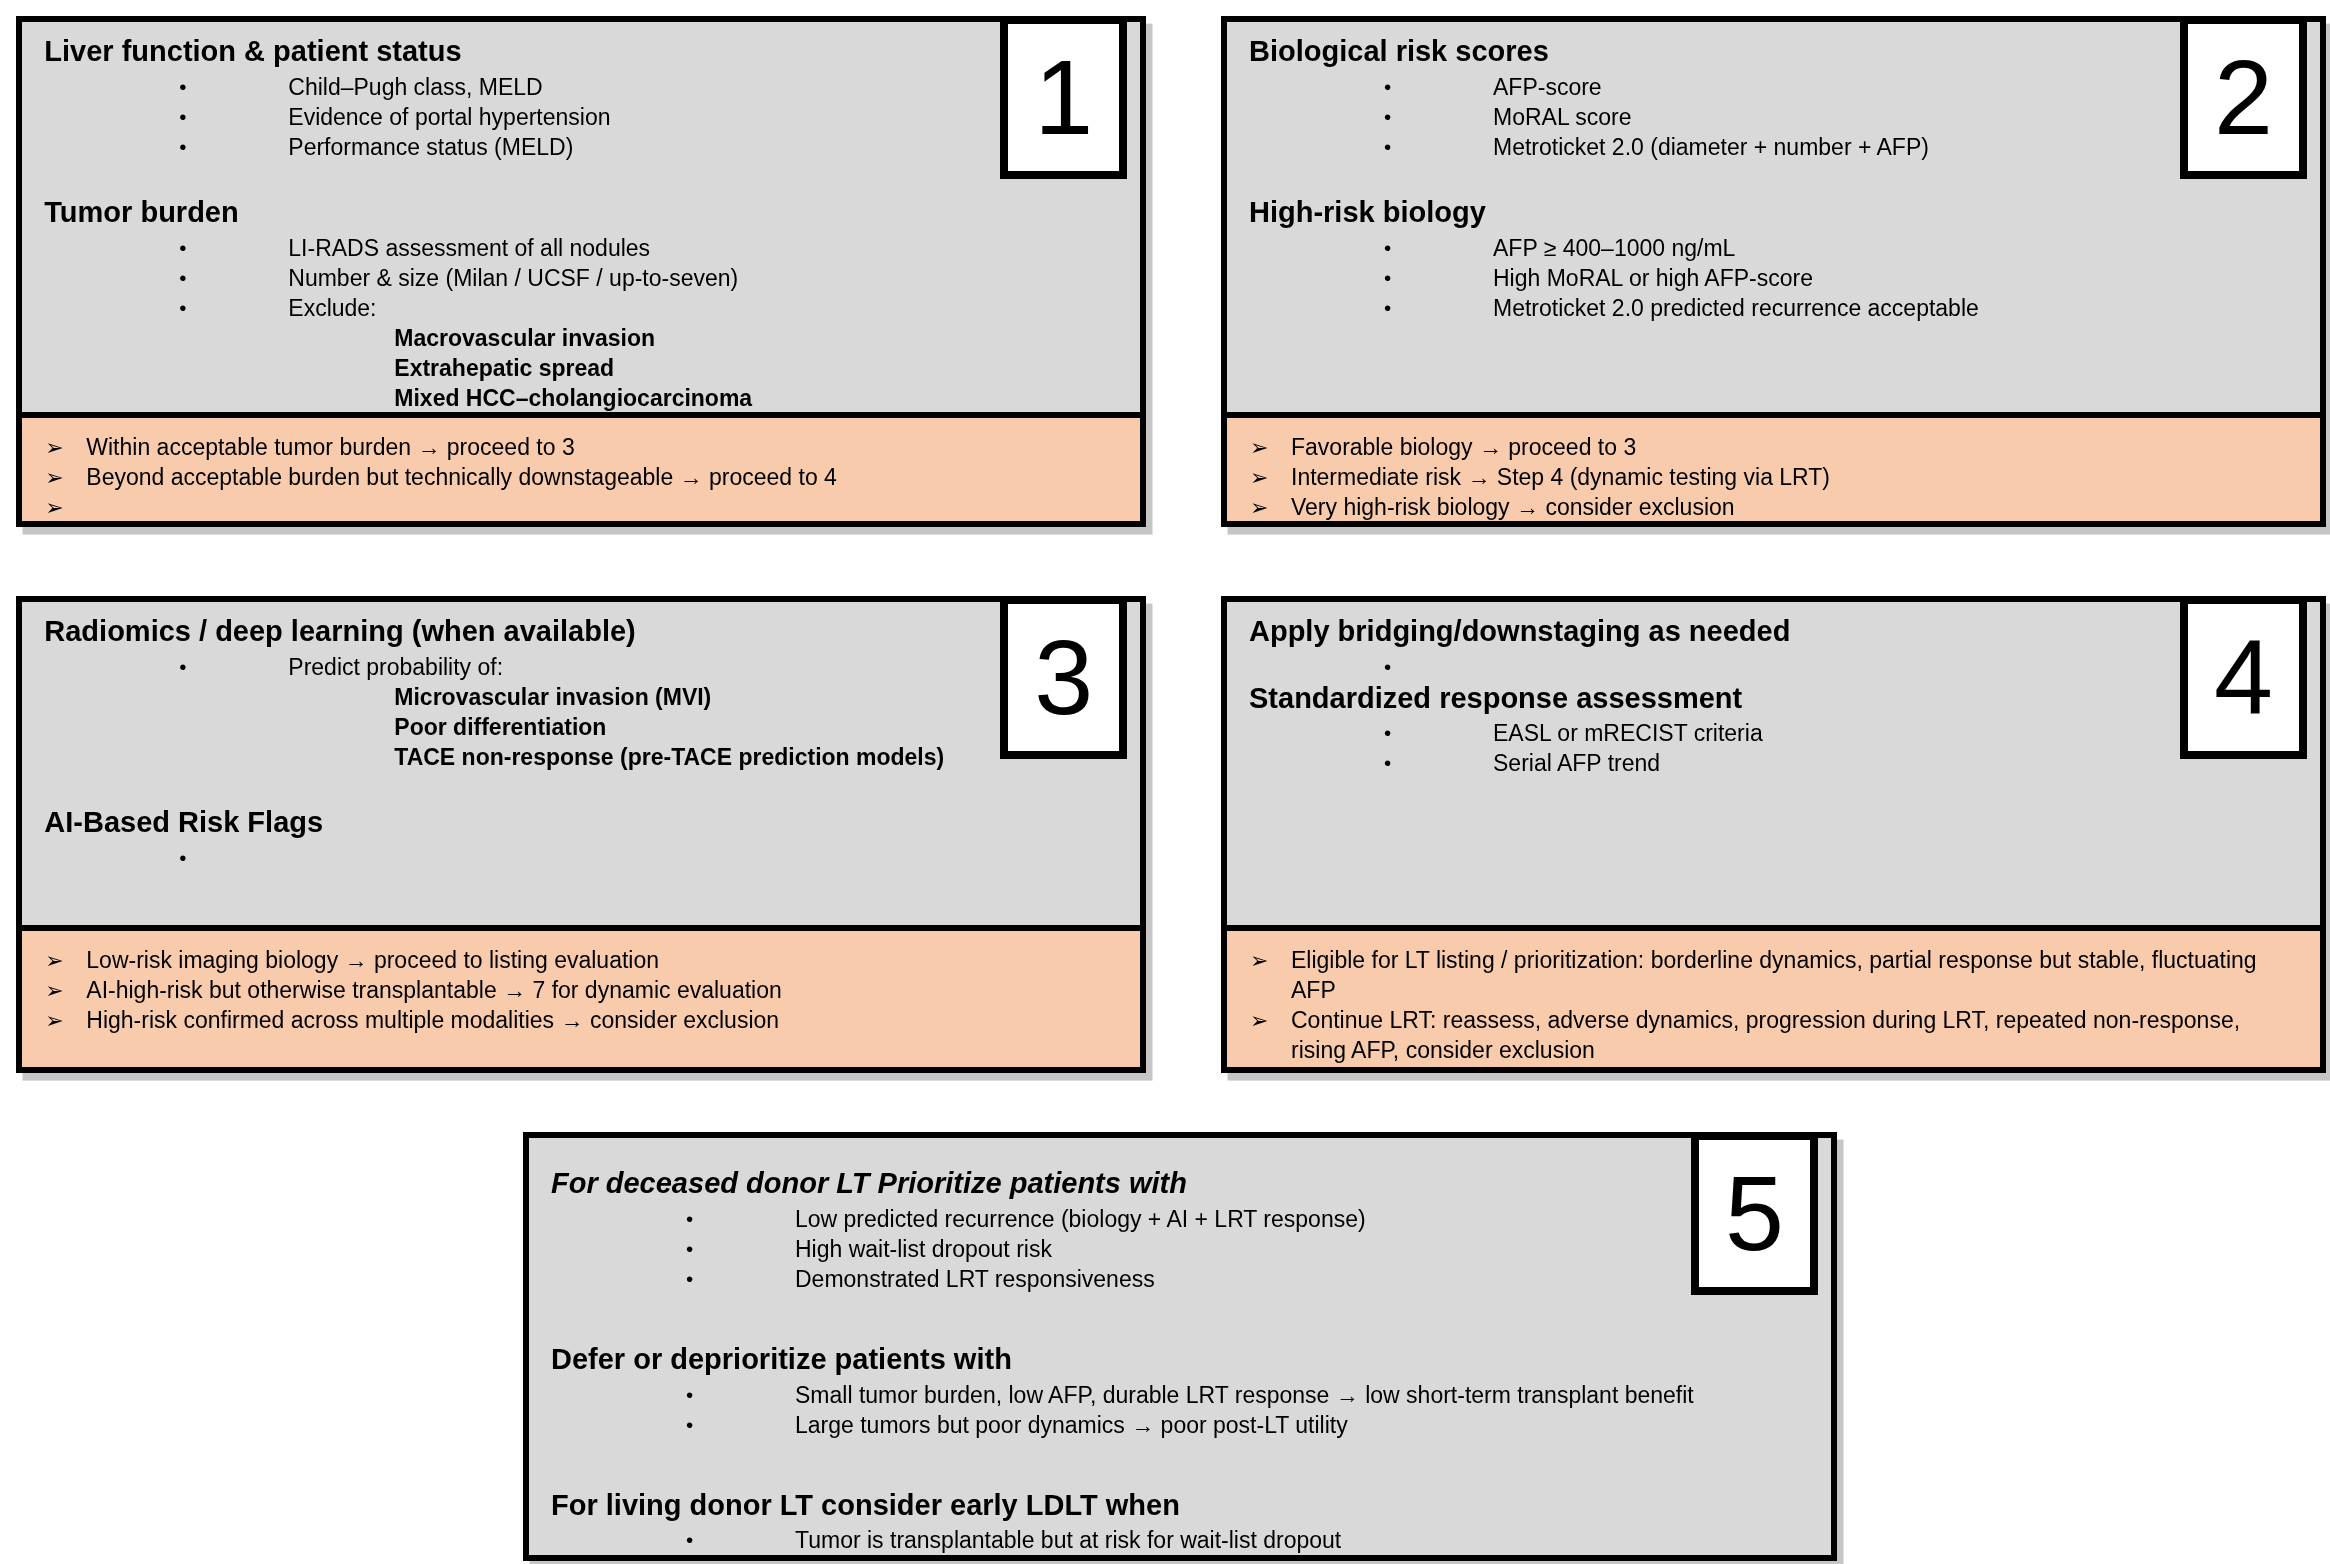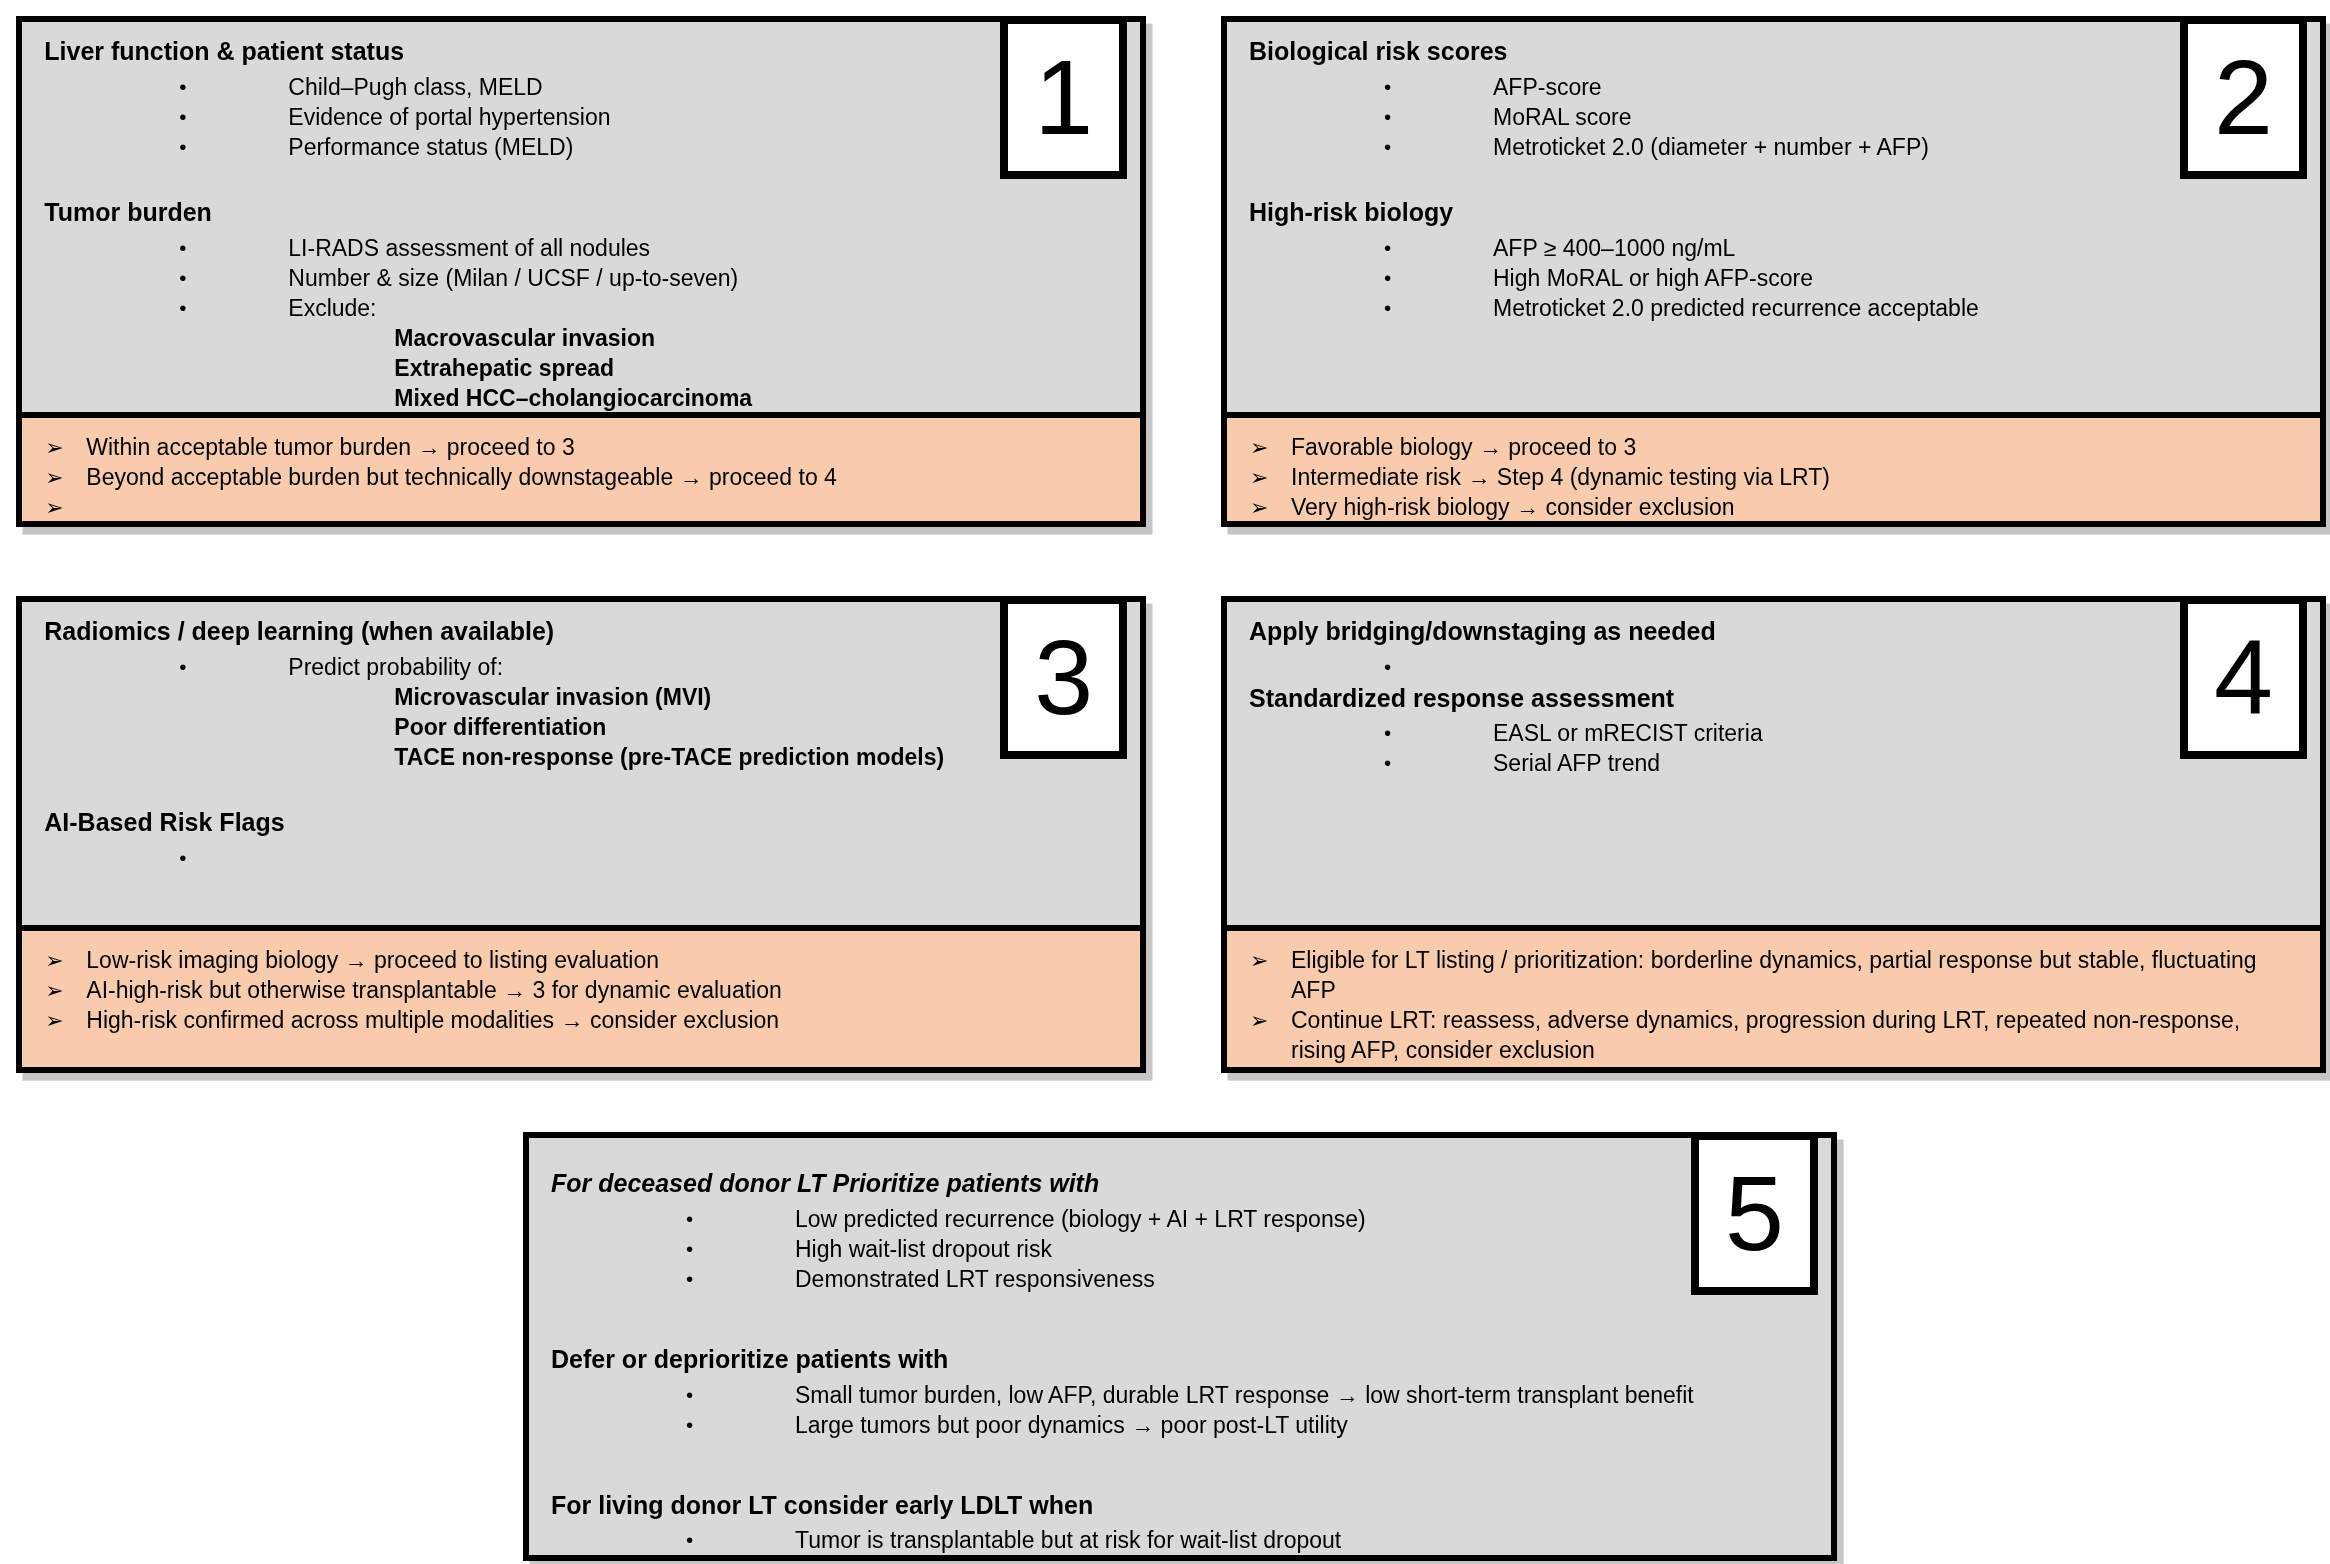--- a/index.html
+++ b/index.html
@@ -37,21 +37,21 @@
     flex:0 0 auto;
     box-sizing:border-box;
     background:#f8cbad;
     border-top:6.5px solid #000;
     padding:14px 22px 0 0;
   }
   .box1 .outcomes, .box2 .outcomes { height:109px; }
   .box3 .outcomes, .box4 .outcomes { height:142px; }
 
   .heading {
-    font-size:25px;
+    font-size:29px;
     font-weight:bold;
     line-height:31.5px;
     margin:35px 0 4.3px 0;
   }
   .content > .heading:first-child { margin-top:0; }
   .box5 .heading { margin-top:50px; }
   .box5 .content > .heading:first-child { margin-top:0;font-style:italic; }
 
   .item {
     font-size:23px;
@@ -153,21 +153,21 @@
       <div class="heading">Radiomics / deep learning (when available)</div>
       <div class="item l1"><span class="marker">•</span><span class="t">Predict probability of:</span></div>
       <div class="item l2"><span class="t">Microvascular invasion (MVI)</span></div>
       <div class="item l2"><span class="t">Poor differentiation</span></div>
       <div class="item l2"><span class="t">TACE non-response (pre-TACE prediction models)</span></div>
       <div class="heading">AI-Based Risk Flags</div>
       <div class="item l1"><span class="marker">•</span></div>
     </div>
   <div class="outcomes">
       <div class="outcome"><span class="omarker">➢</span><span class="t">Low-risk imaging biology → proceed to listing evaluation</span></div>
-      <div class="outcome"><span class="omarker">➢</span><span class="t">AI-high-risk but otherwise transplantable → 3 for dynamic evaluation</span></div>
+      <div class="outcome"><span class="omarker">➢</span><span class="t">AI-high-risk but otherwise transplantable → 7 for dynamic evaluation</span></div>
       <div class="outcome"><span class="omarker">➢</span><span class="t">High-risk confirmed across multiple modalities → consider exclusion</span></div>
     </div>
 </section>
 
 <section class="step-box box4">
   <div class="badge">
       <span>4</span>
     </div>
   <div class="content">
       <div class="heading">Apply bridging/downstaging as needed</div>

